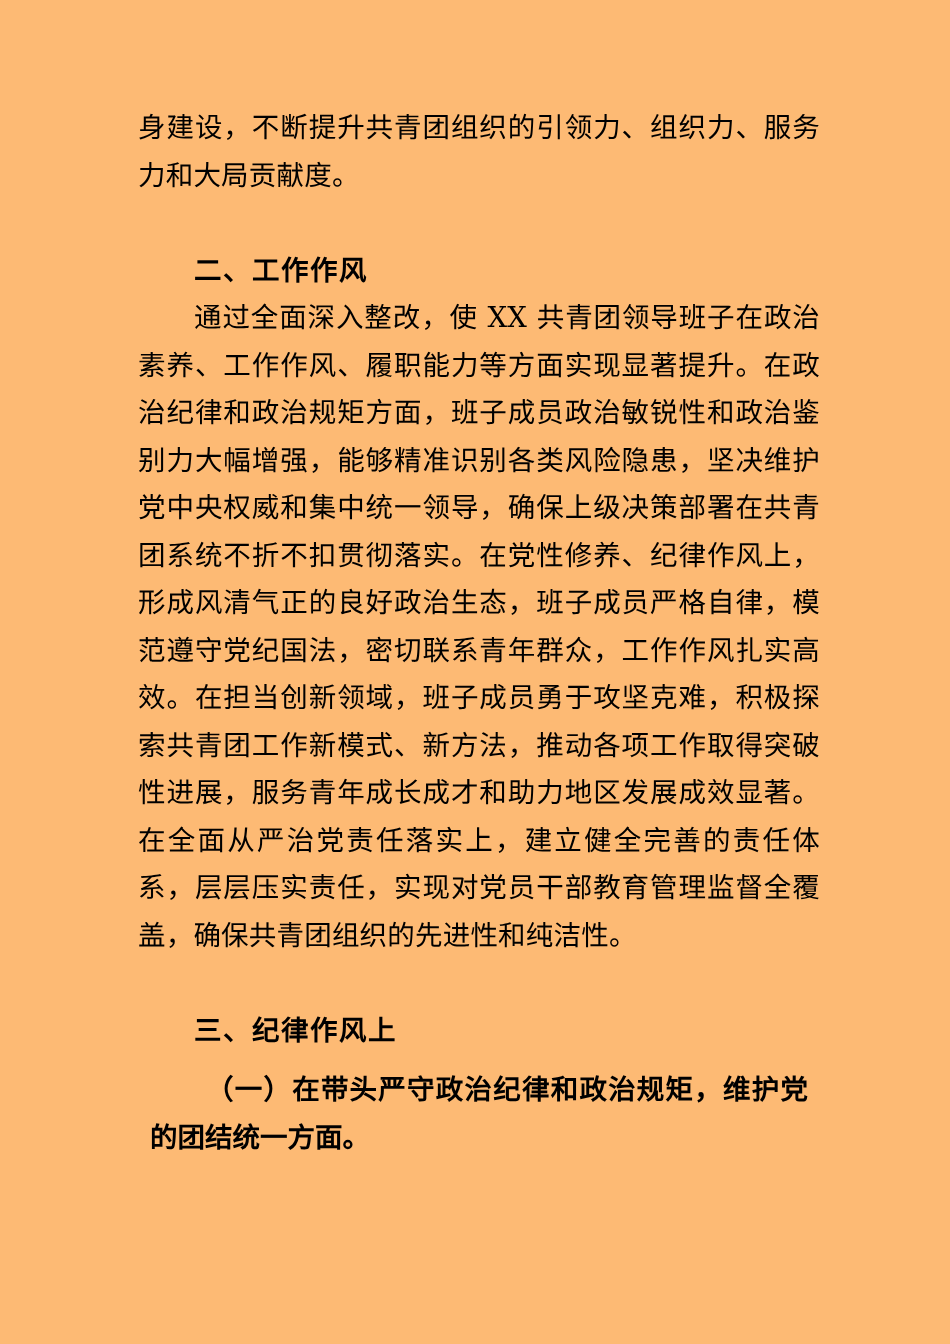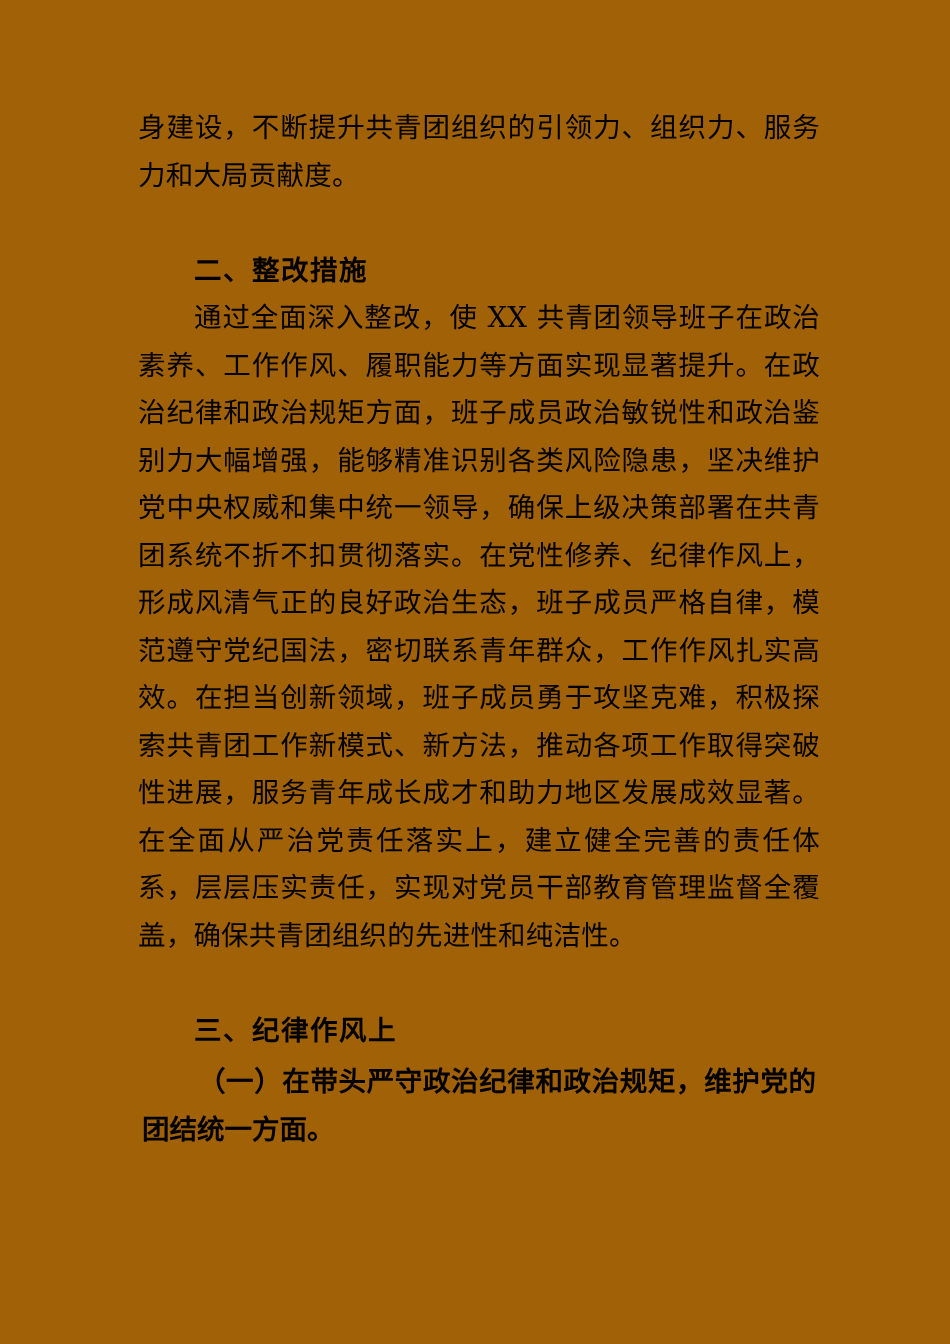--- a/index.html
+++ b/index.html
@@ -7,21 +7,21 @@
     margin: 0;
     padding: 0;
     background: #ffffff;
   }
 
   .page {
     position: relative;
     width: 950px;
     height: 1344px;
     margin: 0 auto;
-    background: #a16207;
+    background: #fdba74;
     overflow: hidden;
     box-sizing: border-box;
   }
 
   .doc-body {
     position: absolute;
     left: 138px;
     top: 104px;
     width: 682px;
   }
@@ -63,21 +63,21 @@
     white-space: nowrap;
   }
 
   
   .subheading {
     font-family: "DejaVu Serif", "Liberation Serif", serif;
     font-size: 27.5px;
     line-height: 47.5px;
     font-weight: 700;
     color: #000000;
-    margin: 4px;
+    margin: 12px;
     text-indent: 56px;
     text-align: justify;
     text-justify: inter-character;
     text-align-last: left;
     word-break: break-all;
   }
 
   
   .gap-before-heading { height: 47.5px; }
   .gap-small          { height: 0px; }
@@ -85,21 +85,21 @@
 </head>
 <body>
 
 <div class="page">
   <div class="doc-body">
 
     <p class="para cont">身建设，不断提升共青团组织的引领力、组织力、服务力和大局贡献度。</p>
 
     <div class="gap-before-heading"></div>
 
-    <h2 class="heading">二、整改措施</h2>
+    <h2 class="heading">二、工作作风</h2>
 
     <p class="para indent2">通过全面深入整改，使 XX 共青团领导班子在政治素养、工作作风、履职能力等方面实现显著提升。在政治纪律和政治规矩方面，班子成员政治敏锐性和政治鉴别力大幅增强，能够精准识别各类风险隐患，坚决维护党中央权威和集中统一领导，确保上级决策部署在共青团系统不折不扣贯彻落实。在党性修养、纪律作风上，形成风清气正的良好政治生态，班子成员严格自律，模范遵守党纪国法，密切联系青年群众，工作作风扎实高效。在担当创新领域，班子成员勇于攻坚克难，积极探索共青团工作新模式、新方法，推动各项工作取得突破性进展，服务青年成长成才和助力地区发展成效显著。在全面从严治党责任落实上，建立健全完善的责任体系，层层压实责任，实现对党员干部教育管理监督全覆盖，确保共青团组织的先进性和纯洁性。</p>
 
     <div class="gap-before-heading"></div>
 
     <h2 class="heading">三、纪律作风上</h2>
 
     <div class="gap-small"></div>
 
     <p class="subheading">（一）在带头严守政治纪律和政治规矩，维护党的团结统一方面。</p>

